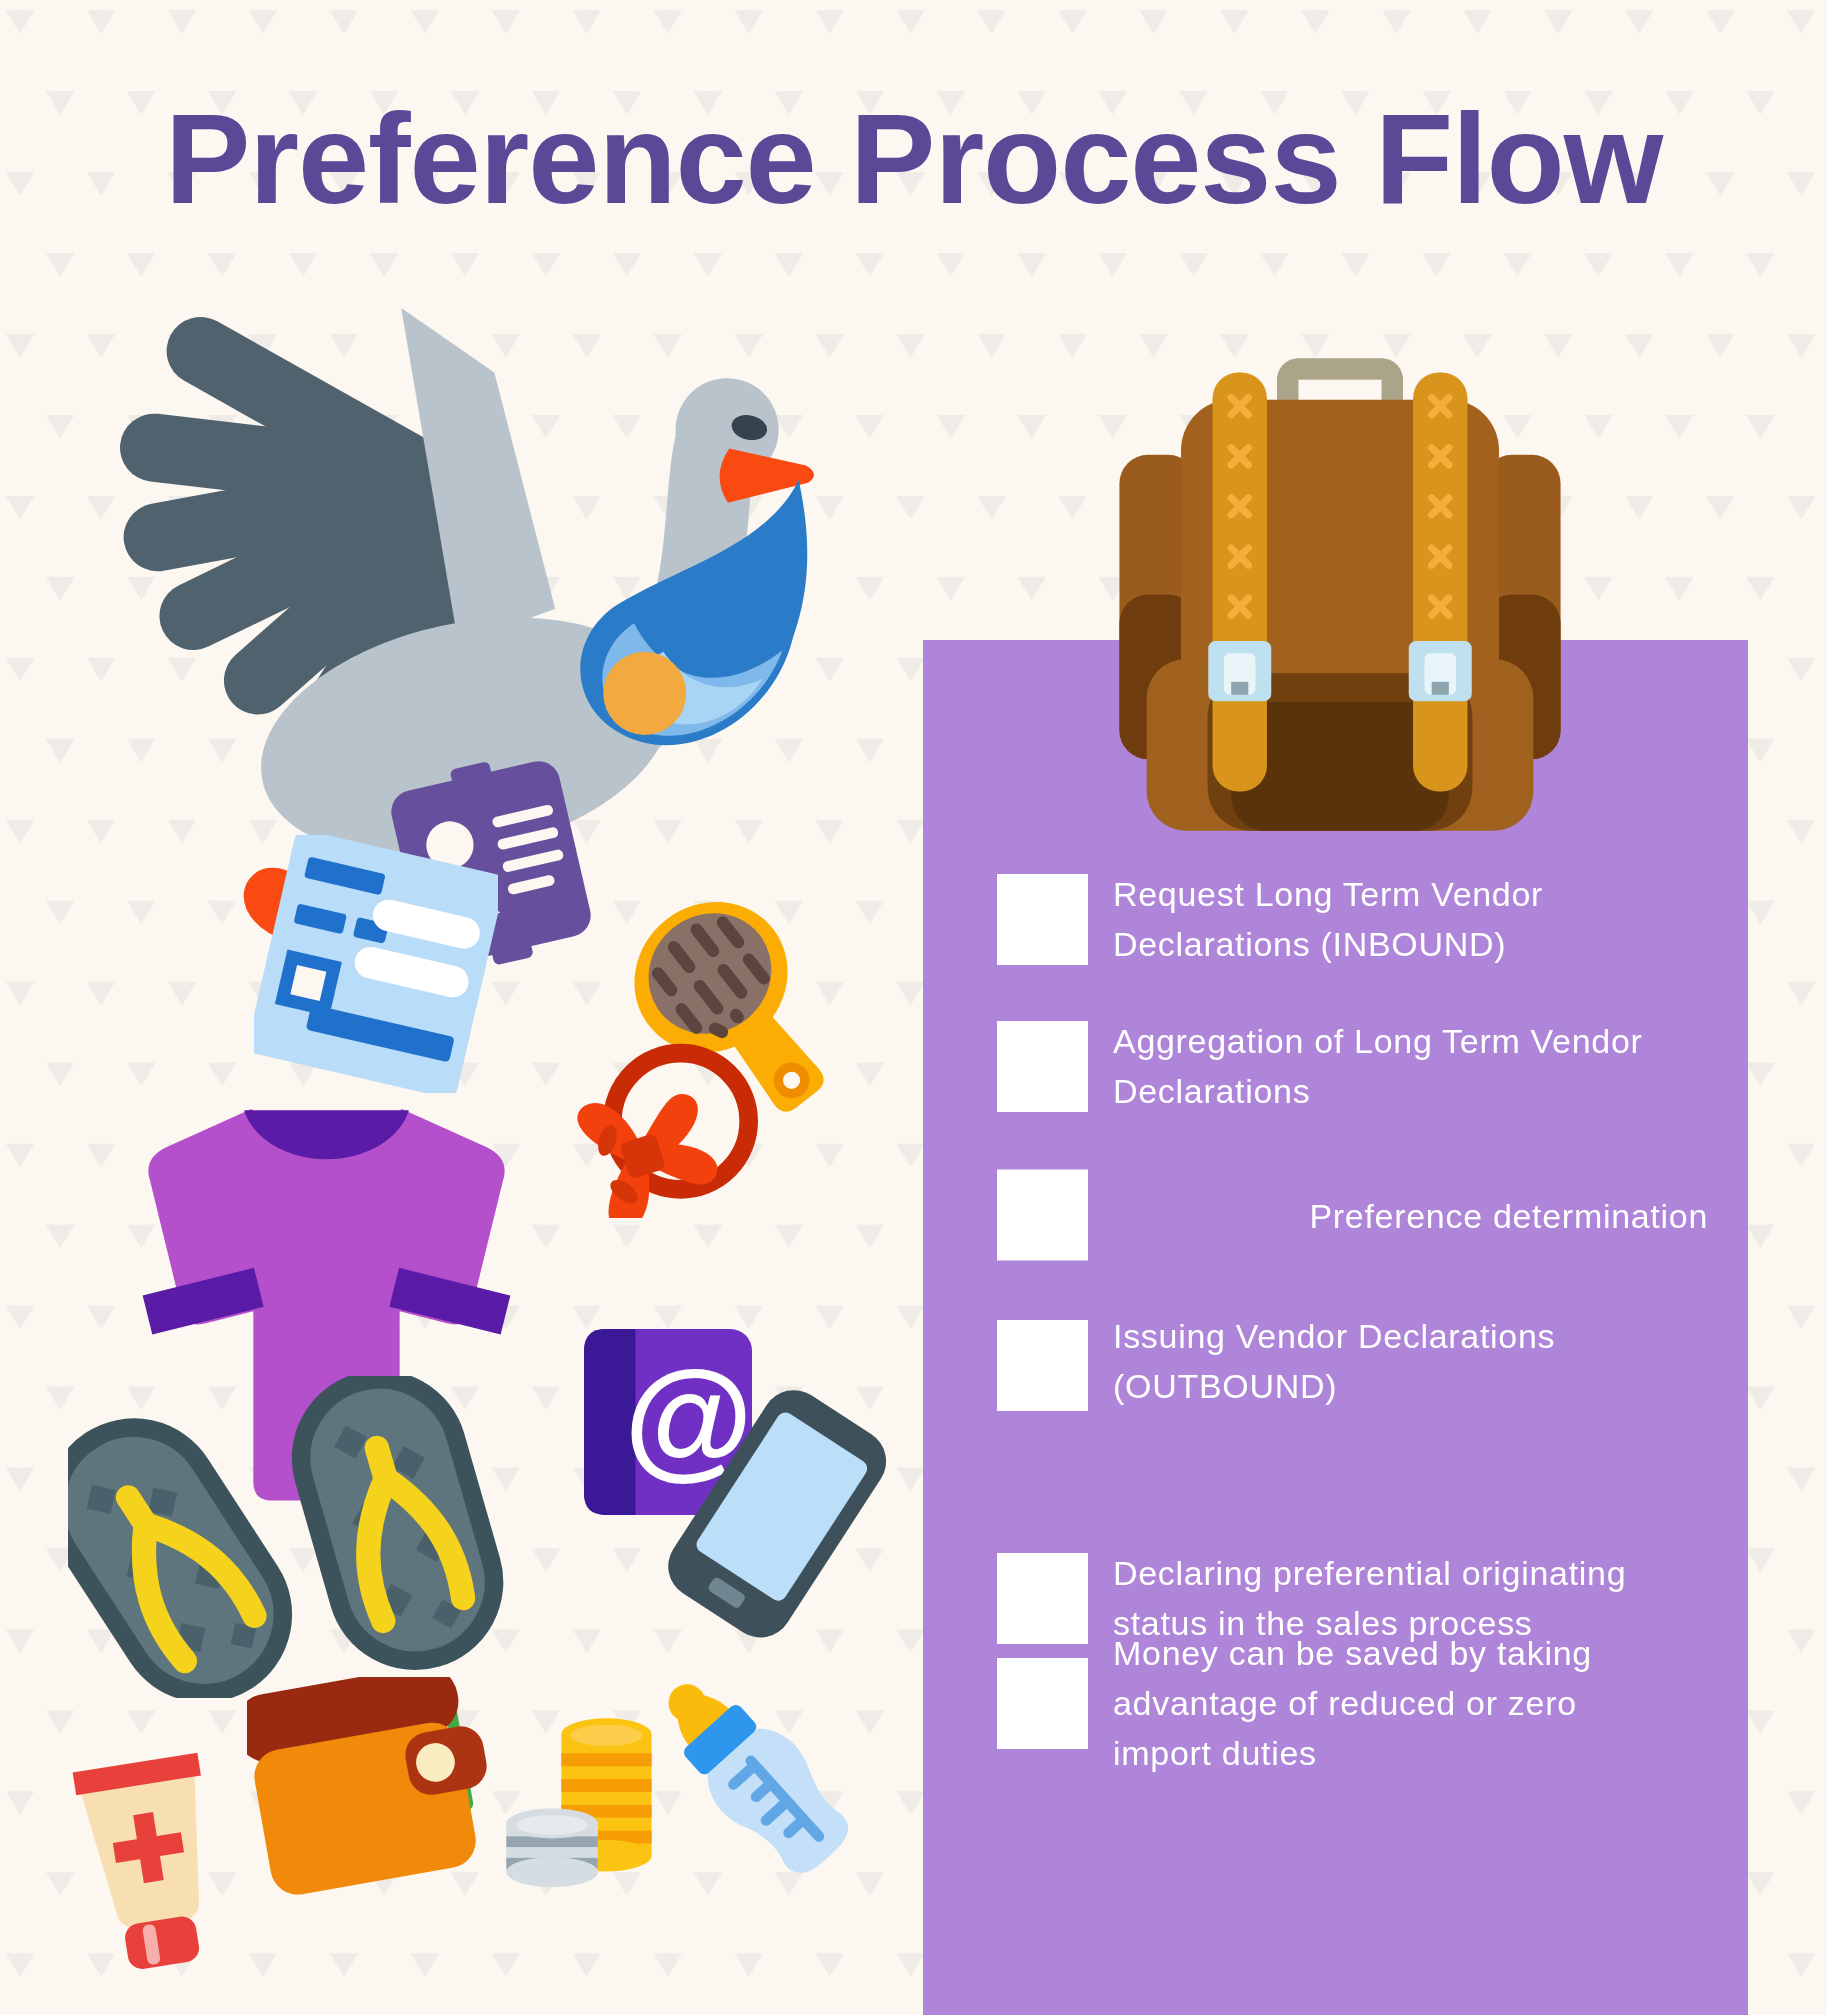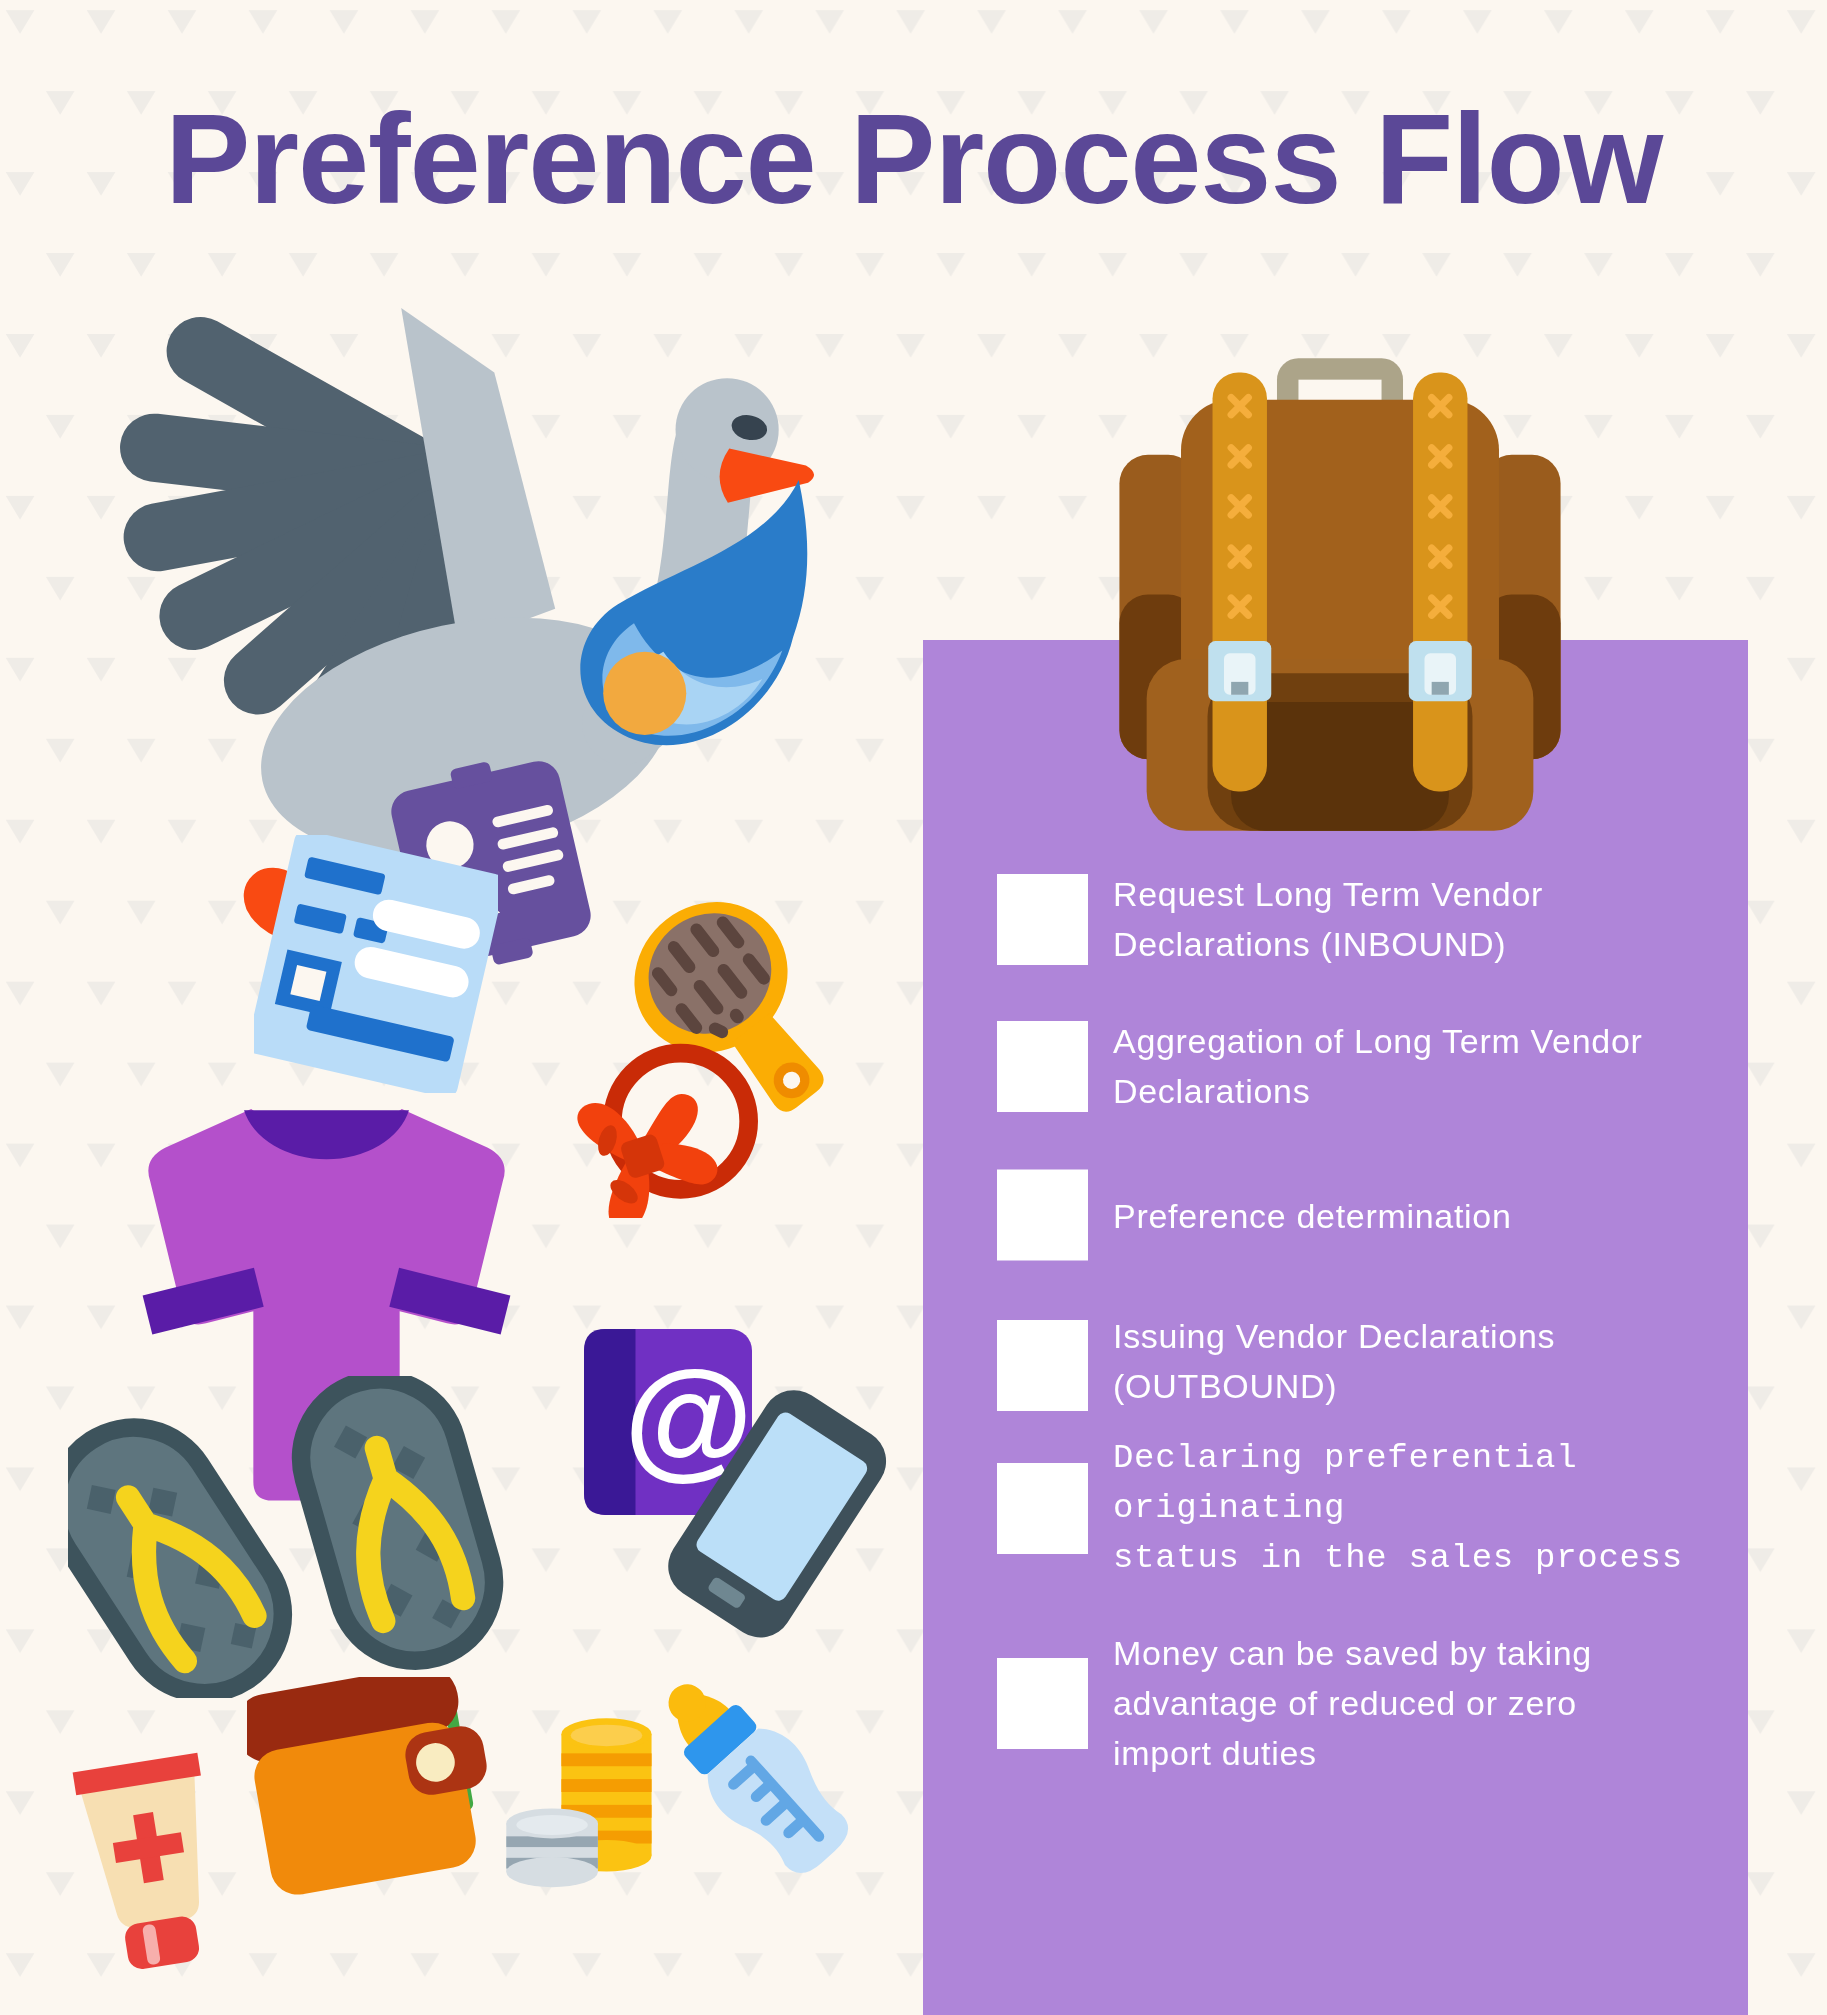--- a/index.html
+++ b/index.html
@@ -273,30 +273,30 @@
 <div class="check-row" style="top:919px;">
   <div class="checkbox"></div>
   <div class="check-label">Request Long Term Vendor
 Declarations (INBOUND)</div>
 </div>
 <div class="check-row" style="top:1066px;">
   <div class="checkbox"></div>
   <div class="check-label">Aggregation of Long Term Vendor
 Declarations</div>
 </div>
-<div class="check-row" style="top:1215px;">
+<div class="check-row" style="top:1215px;text-align:right;">
   <div class="checkbox"></div>
   <div class="check-label">Preference determination</div>
 </div>
 <div class="check-row" style="top:1361px;align-items:flex-end;">
   <div class="checkbox"></div>
   <div class="check-label">Issuing Vendor Declarations
 (OUTBOUND)</div>
 </div>
-<div class="check-row" style="top:1508px;font-family:Liberation Mono, monospace;">
+<div class="check-row" style="top:1598px;">
   <div class="checkbox"></div>
   <div class="check-label">Declaring preferential originating
 status in the sales process</div>
 </div>
 <div class="check-row" style="top:1668px;margin-top:35px;">
   <div class="checkbox"></div>
   <div class="check-label">Money can be saved by taking
 advantage of reduced or zero
 import duties</div>
 </div>

